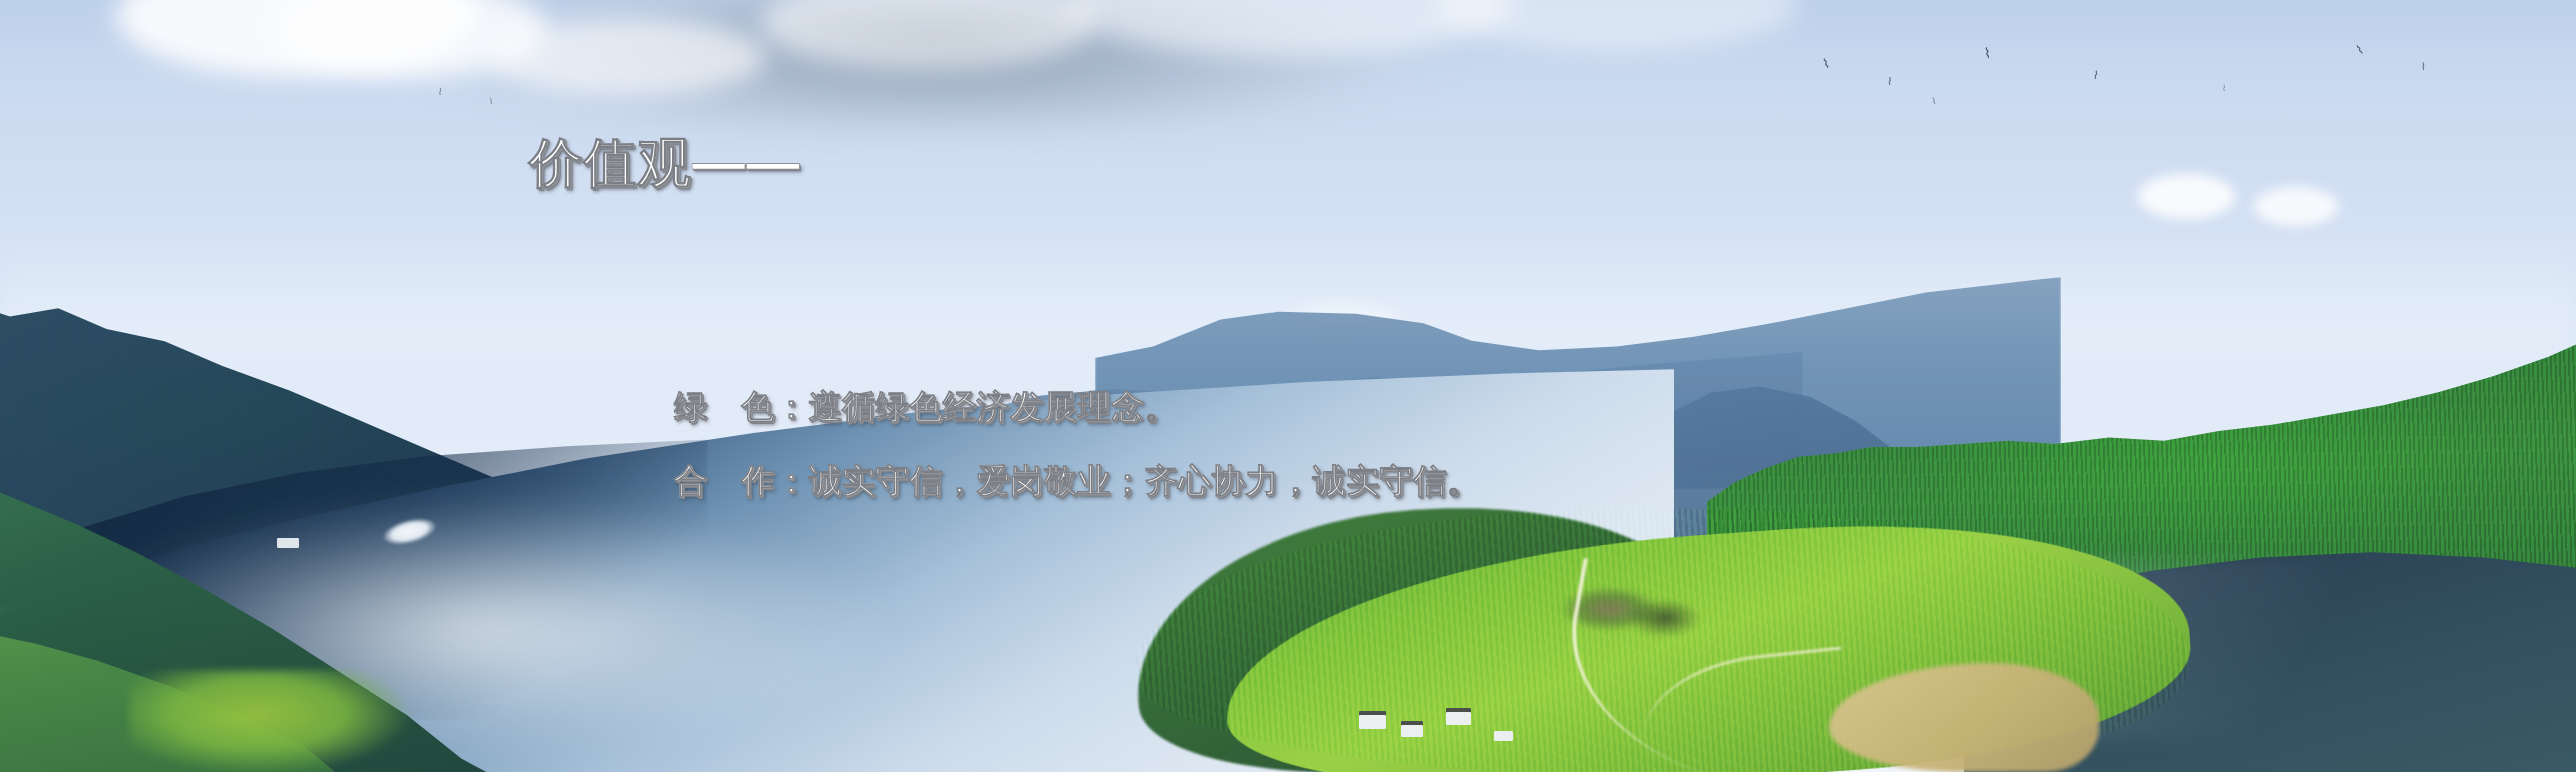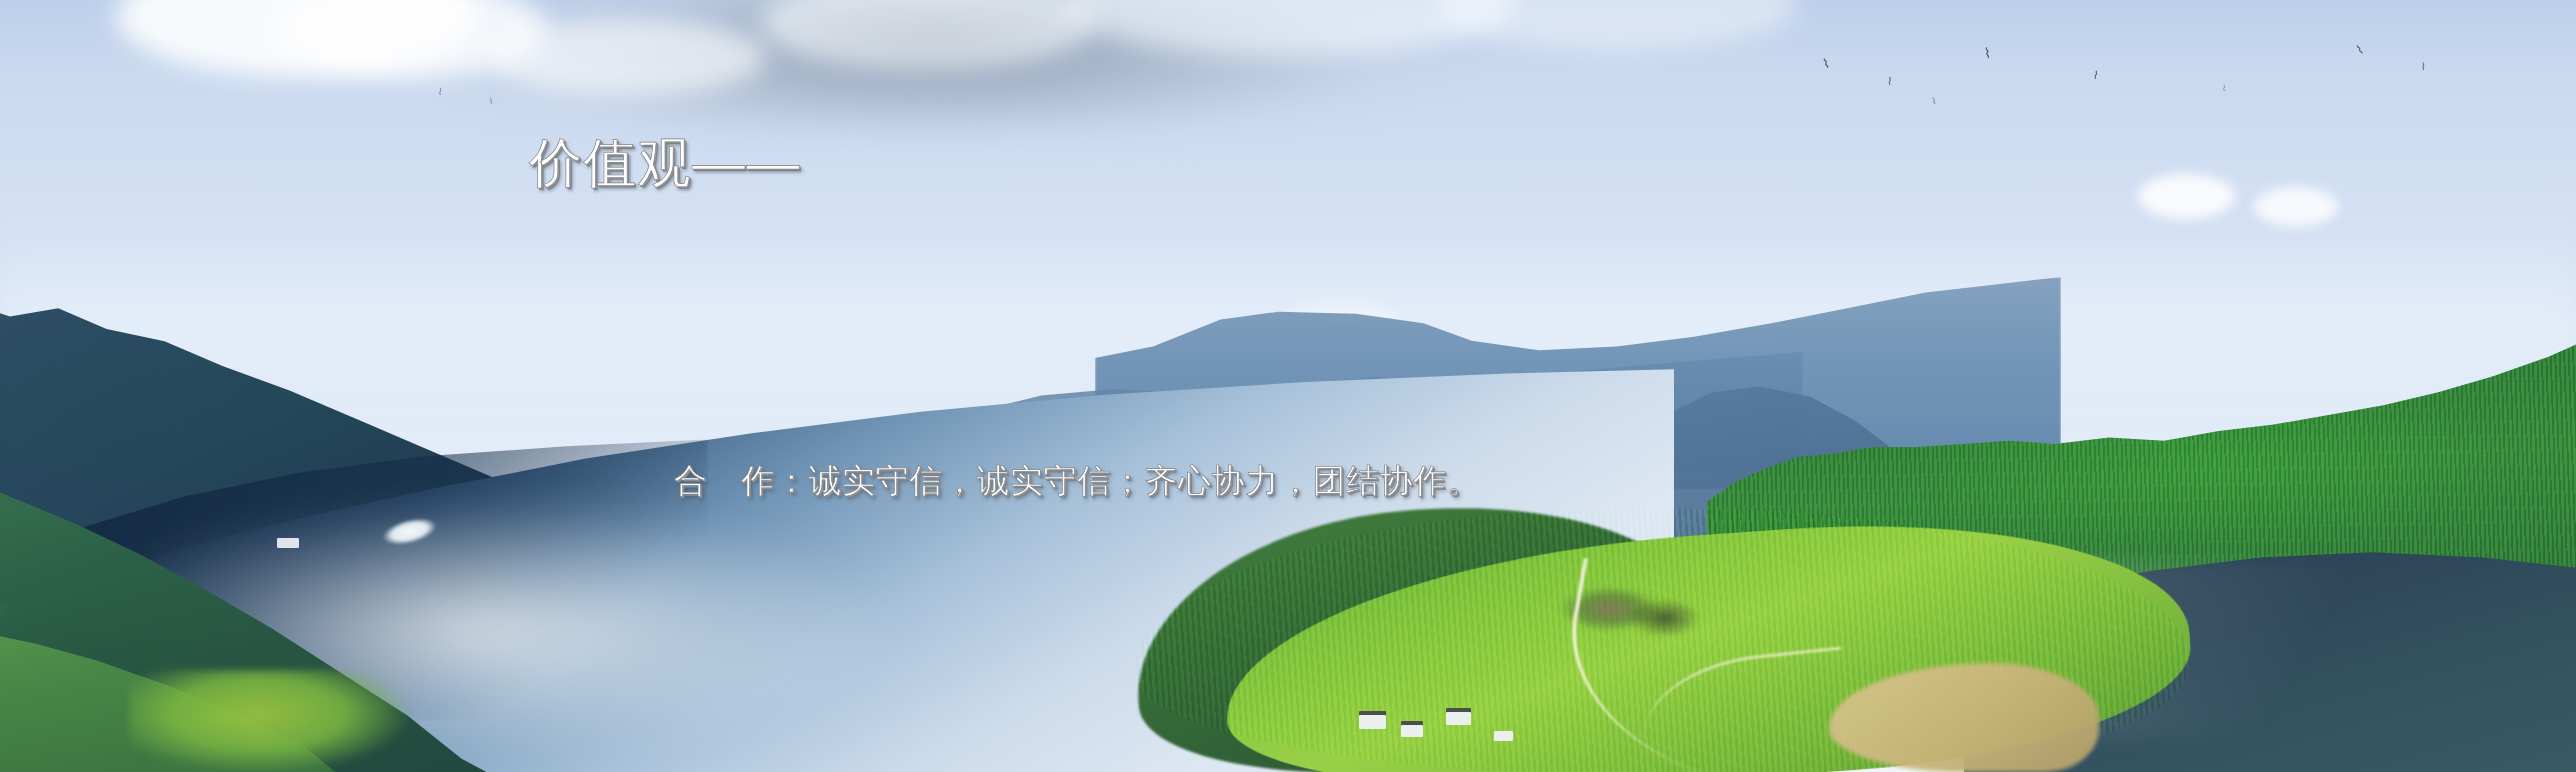--- a/index.html
+++ b/index.html
@@ -244,21 +244,21 @@
   .bird.b7{left:438px;top:88px;transform:rotate(10deg);font-size:9px;opacity:.6;}
   .bird.b8{left:489px;top:97px;transform:rotate(-8deg);font-size:8.4px;opacity:.55;}
   .bird.b9{left:1932px;top:97px;transform:rotate(-12deg);font-size:9px;opacity:.6;}
   .bird.b10{left:2222px;top:84px;transform:rotate(6deg);font-size:8.4px;opacity:.5;}
 
   
   .text-layer{position:absolute;inset:0;}
 
   .emboss{
     color:#ffffff;
-    font-weight:400;
+    font-weight:700;
     text-shadow:
        1.3px 1.3px 0 #8f9196,
        1.9px 1.9px 0 #7e8187,
        2.6px 3.2px 3.9px rgba(40,45,55,.55),
        0 0 0.6px #6b6e74;
     -webkit-text-stroke:0.6px #7c7f85;
     white-space:nowrap;
   }
 
   .title{
@@ -348,22 +348,25 @@
   <div class="bird b7">⌇</div>
   <div class="bird b8">⌇</div>
   <div class="bird b9">⌇</div>
   <div class="bird b10">⌇</div>
 
   <div class="text-layer">
 
     <div class="title emboss">价值观——</div>
 
 
+    <div class="body-line bl1 emboss">
+      <span class="lbl">绿　色</span><span>：</span><span>遵循绿色经济发展理念。</span>
+    </div>
 
     <div class="body-line bl2 emboss">
-      <span class="lbl">合　作</span><span>：</span><span>诚实守信，诚实守信；齐心协力，团结协作。</span>
+      <span class="lbl">合　作</span><span>：</span><span>诚实守信，爱岗敬业；齐心协力，诚实守信。</span>
     </div>
 
 
 
   </div>
 </div>
 
 
 </body></html>

